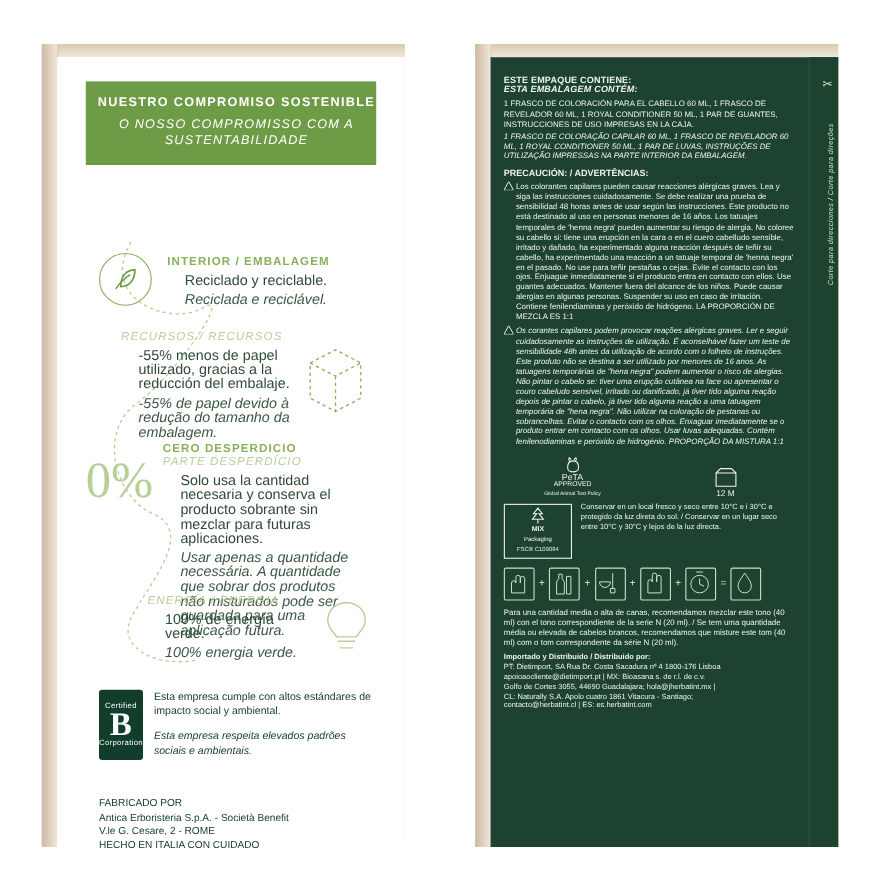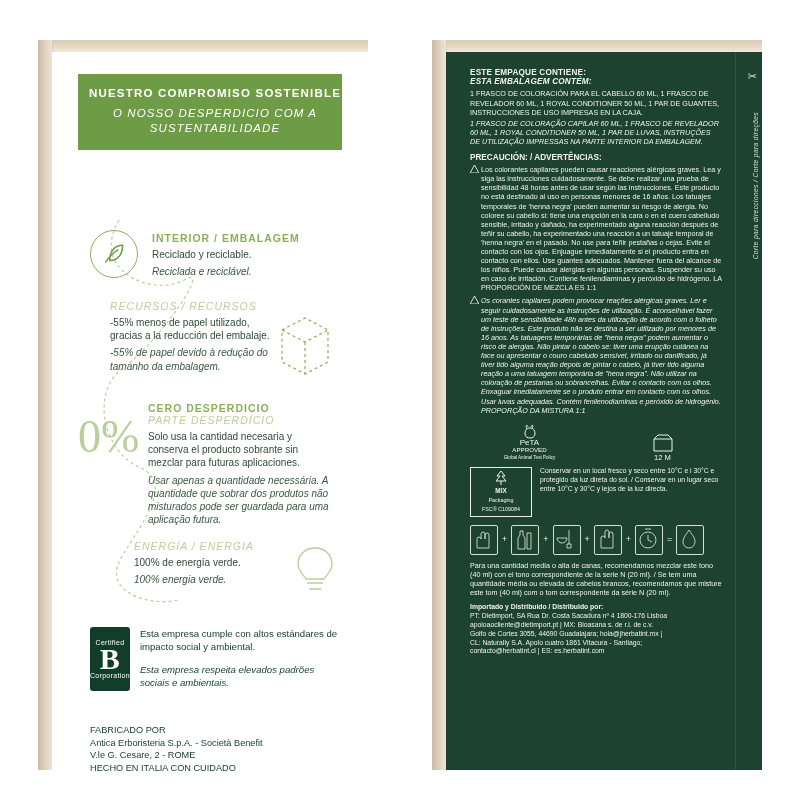--- a/index.html
+++ b/index.html
@@ -51,21 +51,21 @@
   .green-head .l2{font-size:11.5px;letter-spacing:1.1px;line-height:15px;font-style:italic;margin-top:5px;}
 
   .leafline{
     position:absolute;left:32px;top:150px;width:250px;height:430px;
     pointer-events:none;
   }
 
   .sect{position:absolute;}
   .sect .t1{color:#8ab05c;font-size:10.5px;letter-spacing:1px;font-weight:600;}
   .sect .t2{color:#b9cf9a;font-size:10.5px;letter-spacing:1px;font-style:italic;}
-  .sect p{margin:4px 0 0 0;font-size:10px;line-height:13.2px;color:#2d4a36;}
+  .sect p{margin:4px 0 0 16px;font-size:13px;line-height:13.2px;color:#2d4a36;}
   .sect p.it{font-style:italic;color:#3a5742;}
 
   .icon-circle{
     position:absolute;width:46px;height:46px;border:1.6px solid #8ab05c;border-radius:50%;
     display:flex;align-items:center;justify-content:center;
   }
 
   .bcorp{
     position:absolute;left:38px;top:575px;width:254px;
     display:flex;gap:10px;align-items:flex-start;
@@ -82,21 +82,21 @@
   .address{
     position:absolute;left:38px;top:672px;width:260px;
     font-size:9.2px;line-height:12.6px;color:#123d2b;
   }
 
   
   #right-box{left:432px;top:40px;width:330px;height:730px;}
   #right-box .panel{
     position:absolute;left:14px;top:12px;right:0;bottom:0;
     background:#1d4230;color:#eef3ea;
-    padding:16px 40px 10px 24px;
+    padding:16px 40px 10px 12px;
     box-sizing:border-box;
     font-size:7.3px;line-height:9.2px;
   }
   #right-box .sideflap{
     position:absolute;right:0;top:12px;width:26px;bottom:0;
     background:#1d4230;border-left:1px solid #2b543f;
   }
   .vtext{
     position:absolute;right:3px;top:60px;
     writing-mode:vertical-rl;transform:rotate(180deg);
@@ -128,21 +128,21 @@
 
   <div class="box" id="left-box">
     <div class="body"></div>
     <div class="edge-top"></div>
     <div class="spine"></div>
 
     <div class="panel">
 
       <div class="green-head">
         <div class="l1">NUESTRO COMPROMISO SOSTENIBLE</div>
-        <div class="l2">O NOSSO DESPERDICIO COM A SUSTENTABILIDADE</div>
+        <div class="l2">O NOSSO COMPROMISSO COM A SUSTENTABILIDADE</div>
       </div>
 
       <svg class="leafline" viewBox="0 0 250 430">
         <path d="M35 18 C 5 70, 70 95, 100 78 C 130 60, 75 140, 40 165 C 5 190, 20 250, 55 265 C 95 282, 50 330, 35 360 C 22 388, 60 405, 95 398" fill="none" stroke="#b9cf9a" stroke-width="1.2" stroke-dasharray="3 3"></path>
       </svg>
 
       <div class="icon-circle" style="left:38px;top:178px;">
         <svg width="26" height="26" viewBox="0 0 24 24">
             <path d="M20 4c0 9-5 14-12 14 0-9 5-14 12-14z" fill="none" stroke="#6e9b46" stroke-width="1.4"></path>
             <path d="M4 20c3-5 7-9 12-12" fill="none" stroke="#6e9b46" stroke-width="1.2"></path>

